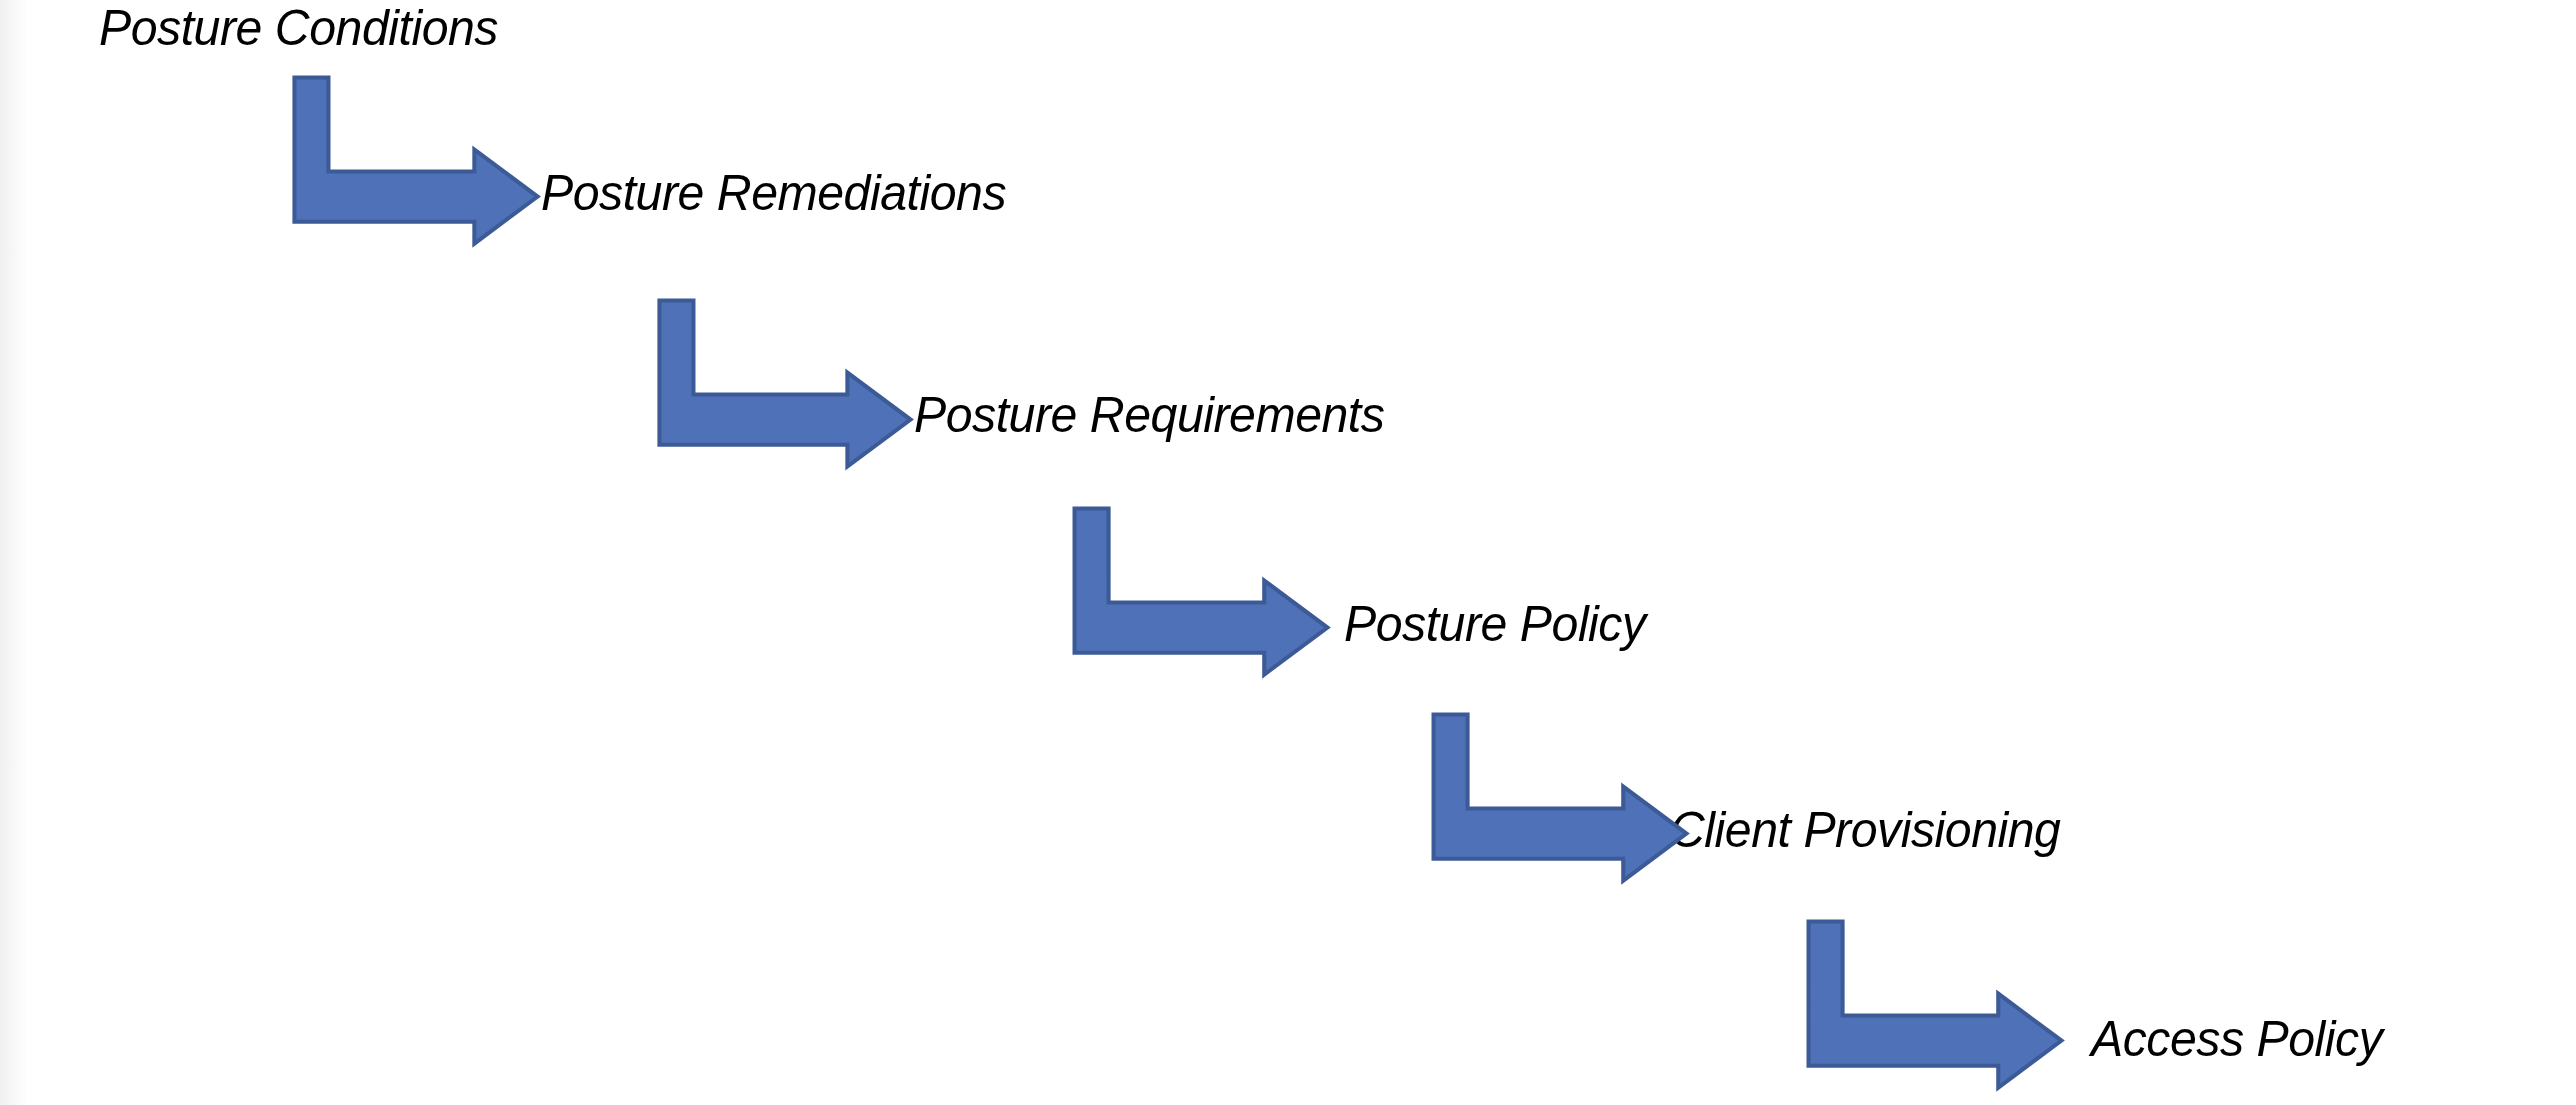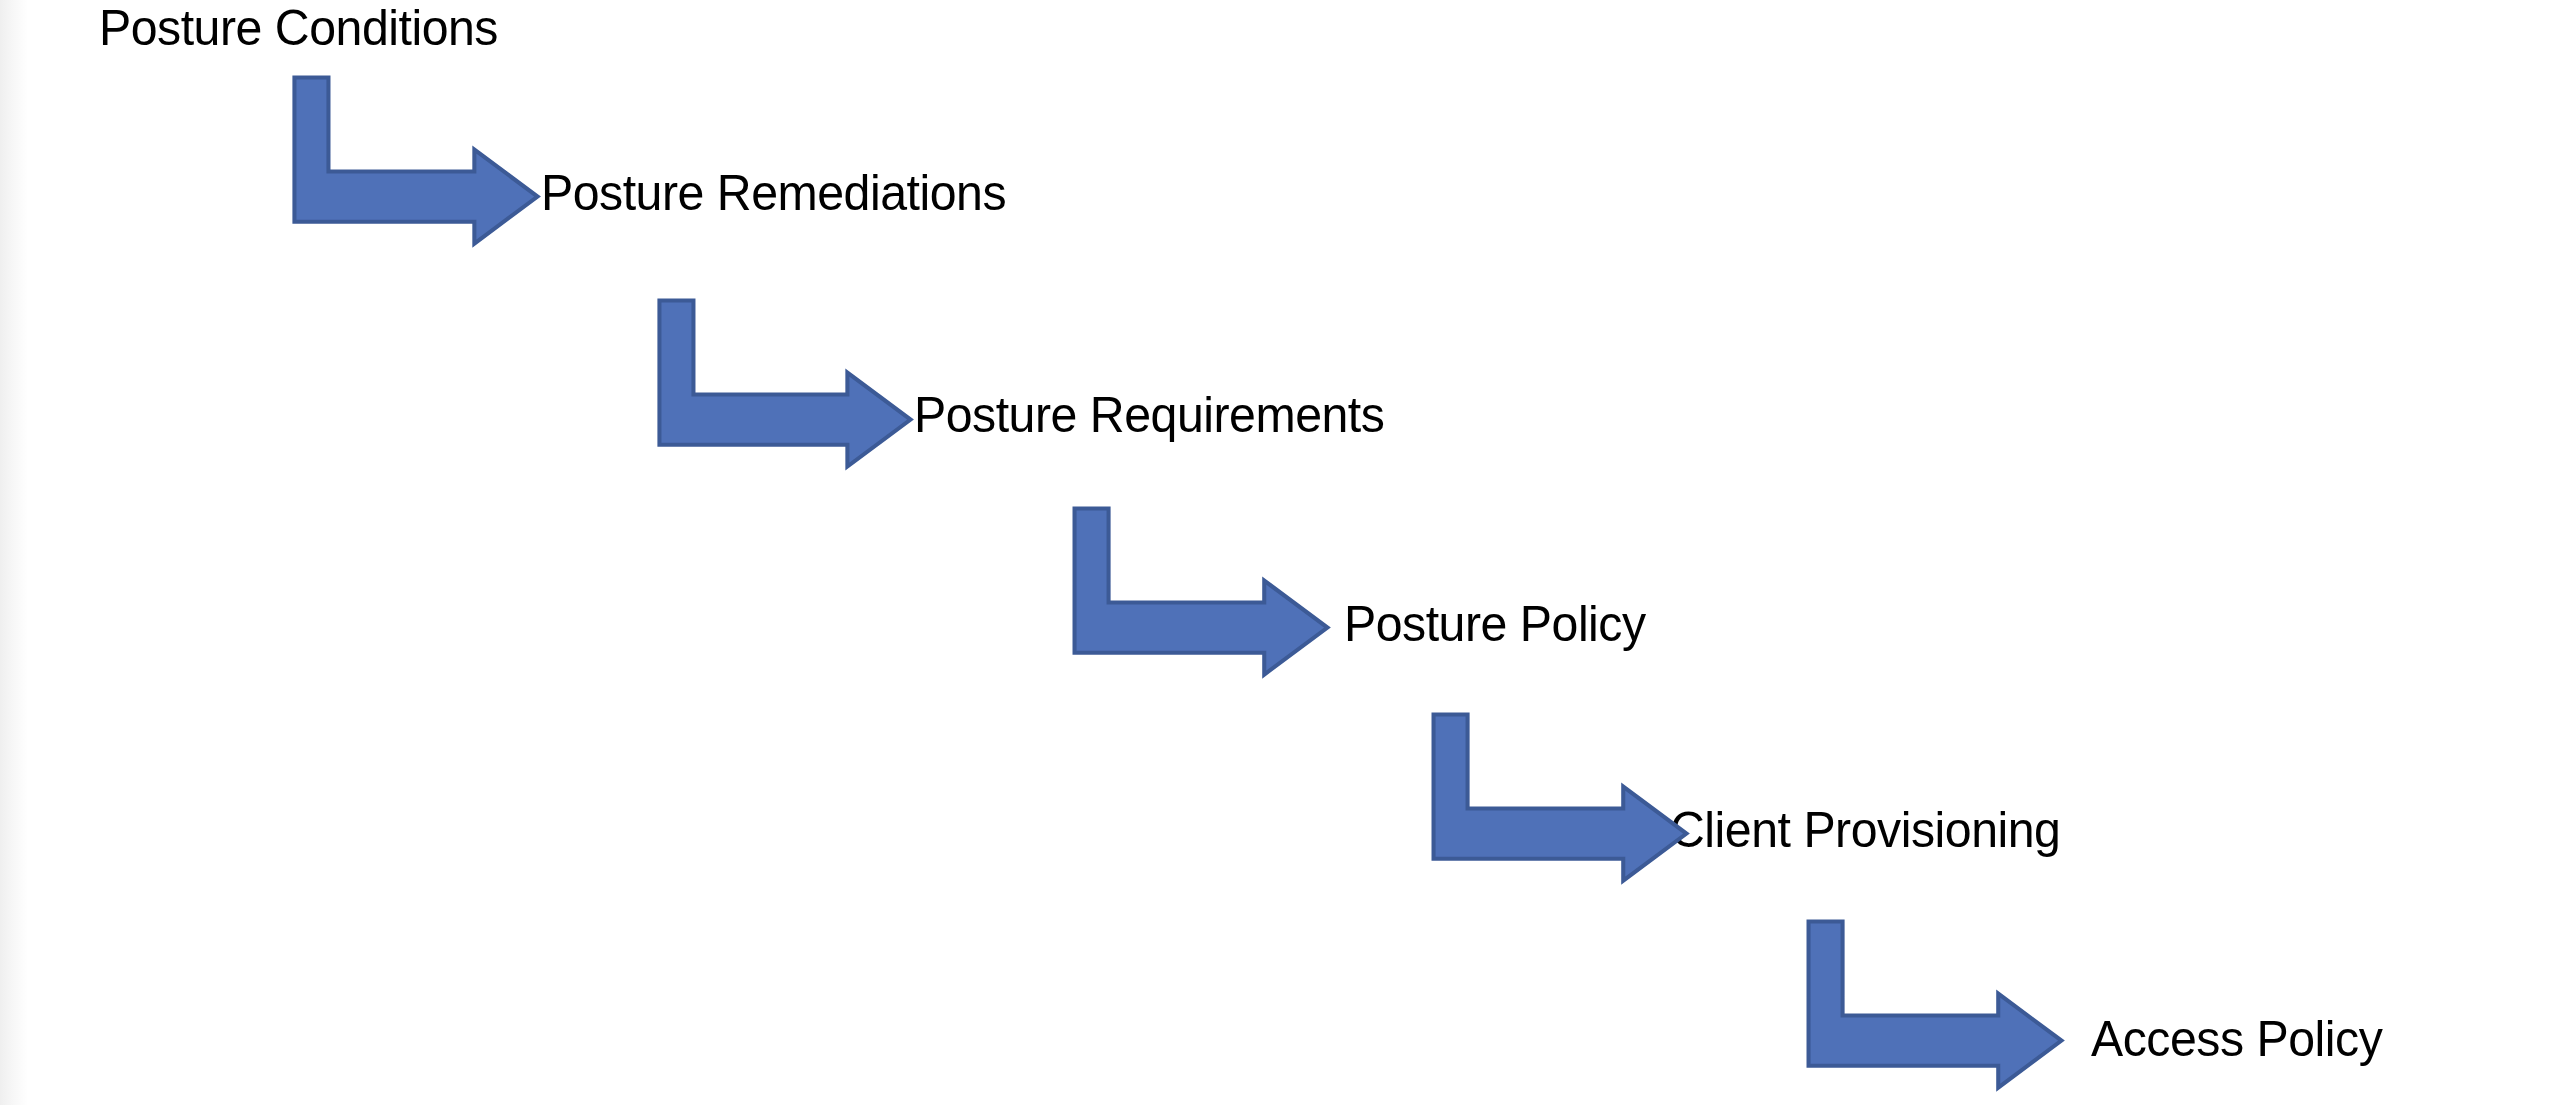--- a/index.html
+++ b/index.html
@@ -10,20 +10,21 @@
   }
   body {
     font-family: "Liberation Sans", "DejaVu Sans", sans-serif;
   }
   #canvas {
     position: relative;
     width: 2576px;
     height: 1106px;
     background: #ffffff;
     overflow: hidden;
+    font-style: italic;
   }
   
   .edge-gradient {
     position: absolute;
     left: 0;
     top: 0;
     width: 27.6px;
     height: 100%;
     background: linear-gradient(to right, #efefef 0%, #f7f7f7 45%, #ffffff 100%);
     pointer-events: none;

